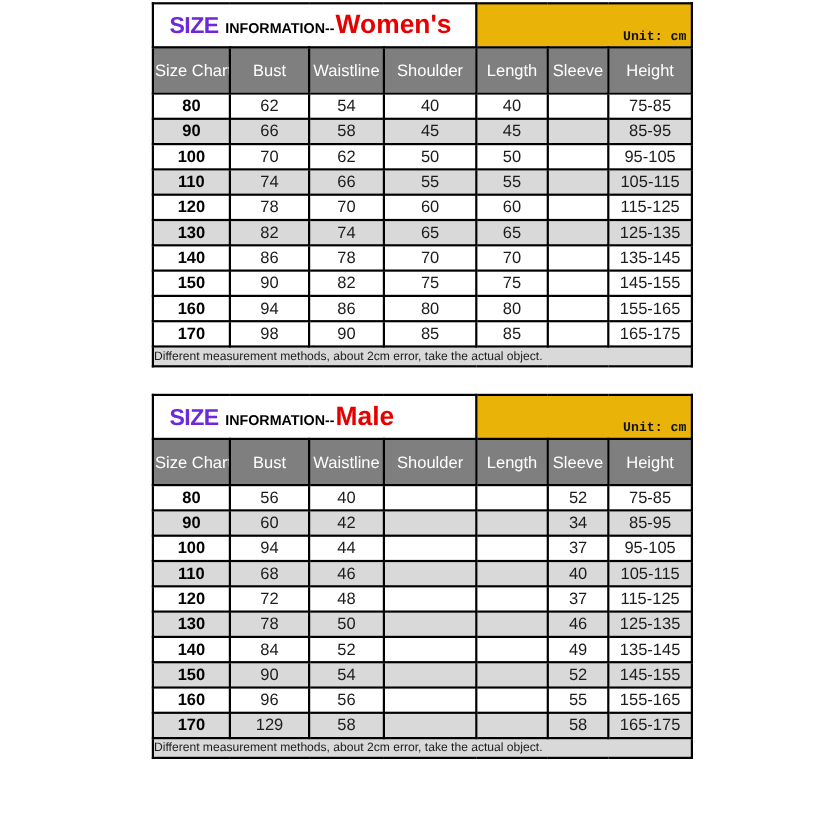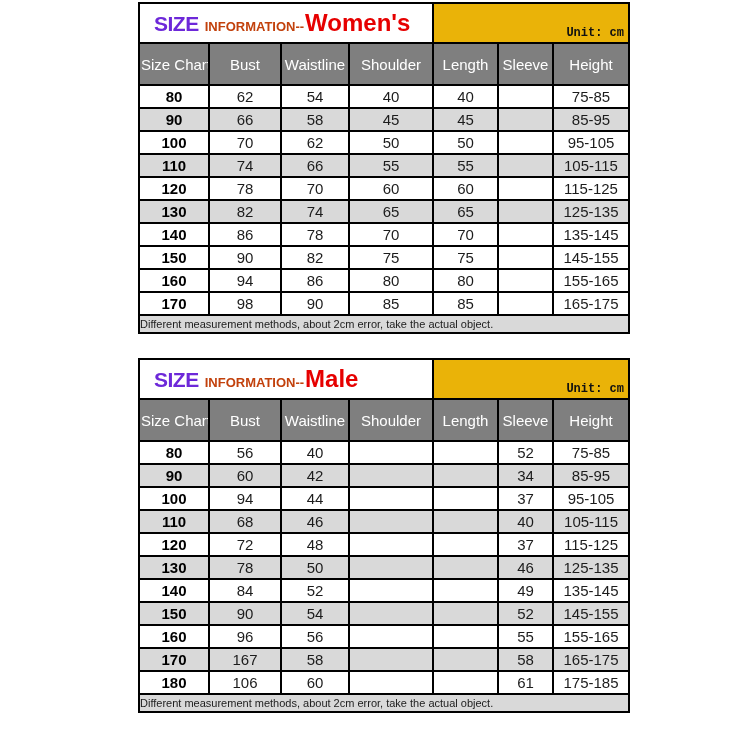--- a/index.html
+++ b/index.html
@@ -41,21 +41,21 @@
     background:#ffffff;
     height:38px;
     text-align:left;
     vertical-align:middle;
     padding:0 0 0 14px;
   }
   .t-size{
     font-size:21px;font-weight:700;color:#6d28d9;letter-spacing:-0.5px;
   }
   .t-info{
-    font-size:13px;font-weight:700;color:#c2410c;margin-left:6px;letter-spacing:0;
+    font-size:13px;font-weight:700;color:#000000;margin-left:6px;letter-spacing:0;
   }
   .t-group{
     font-size:24px;font-weight:700;color:var(--accent-red);margin-left:1px;
   }
   .unit-cell{
     background:#eab308;
     vertical-align:bottom;
     text-align:right;
     font-family:"Liberation Mono","DejaVu Sans Mono",monospace;
     font-weight:700;
@@ -337,35 +337,26 @@
             <td class="size-col">160</td>
             <td>96</td>
             <td>56</td>
             <td></td>
             <td></td>
             <td>55</td>
             <td>155-165</td>
           </tr>
           <tr class="shaded">
             <td class="size-col">170</td>
-            <td>167</td>
+            <td>129</td>
             <td>58</td>
             <td></td>
             <td></td>
             <td>58</td>
             <td>165-175</td>
-          </tr>
-          <tr>
-            <td class="size-col">180</td>
-            <td>106</td>
-            <td>60</td>
-            <td></td>
-            <td></td>
-            <td>61</td>
-            <td>175-185</td>
           </tr>
         </tbody>
       <tfoot>
         <tr>
           <td class="footer-cell" colspan="7">Different measurement methods, about 2cm error, take the actual object.</td>
         </tr>
       </tfoot>
     </table>
   </section>
 

